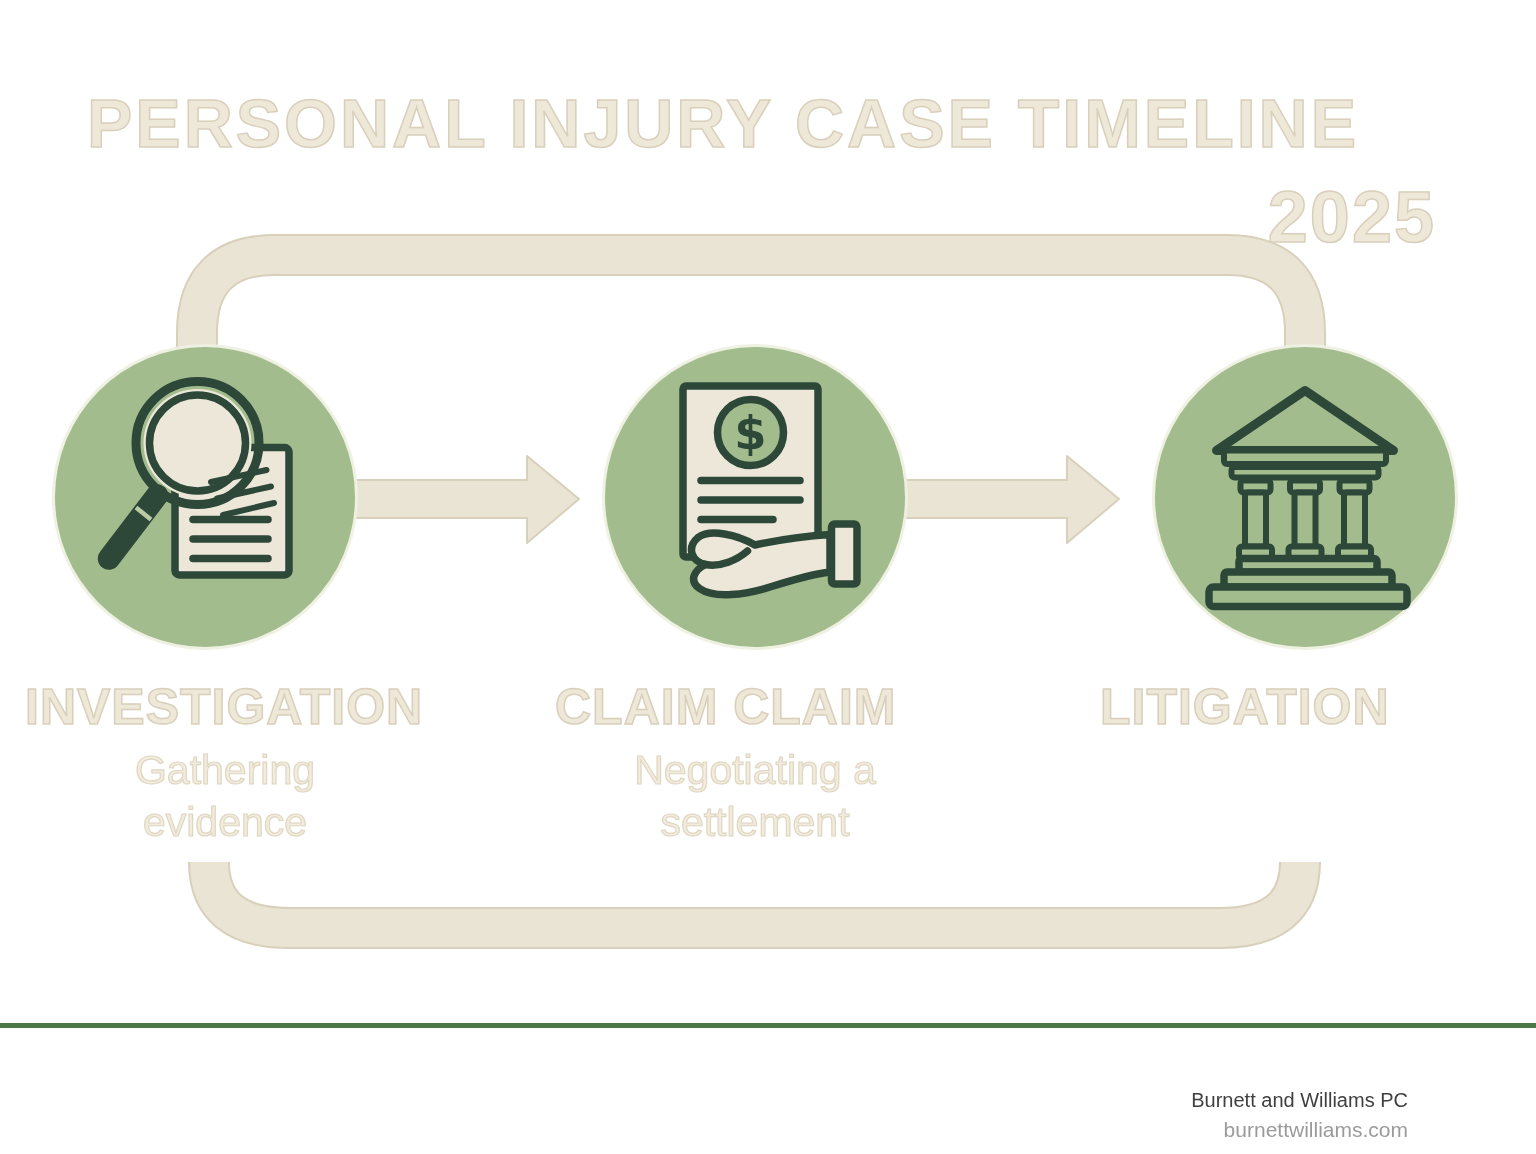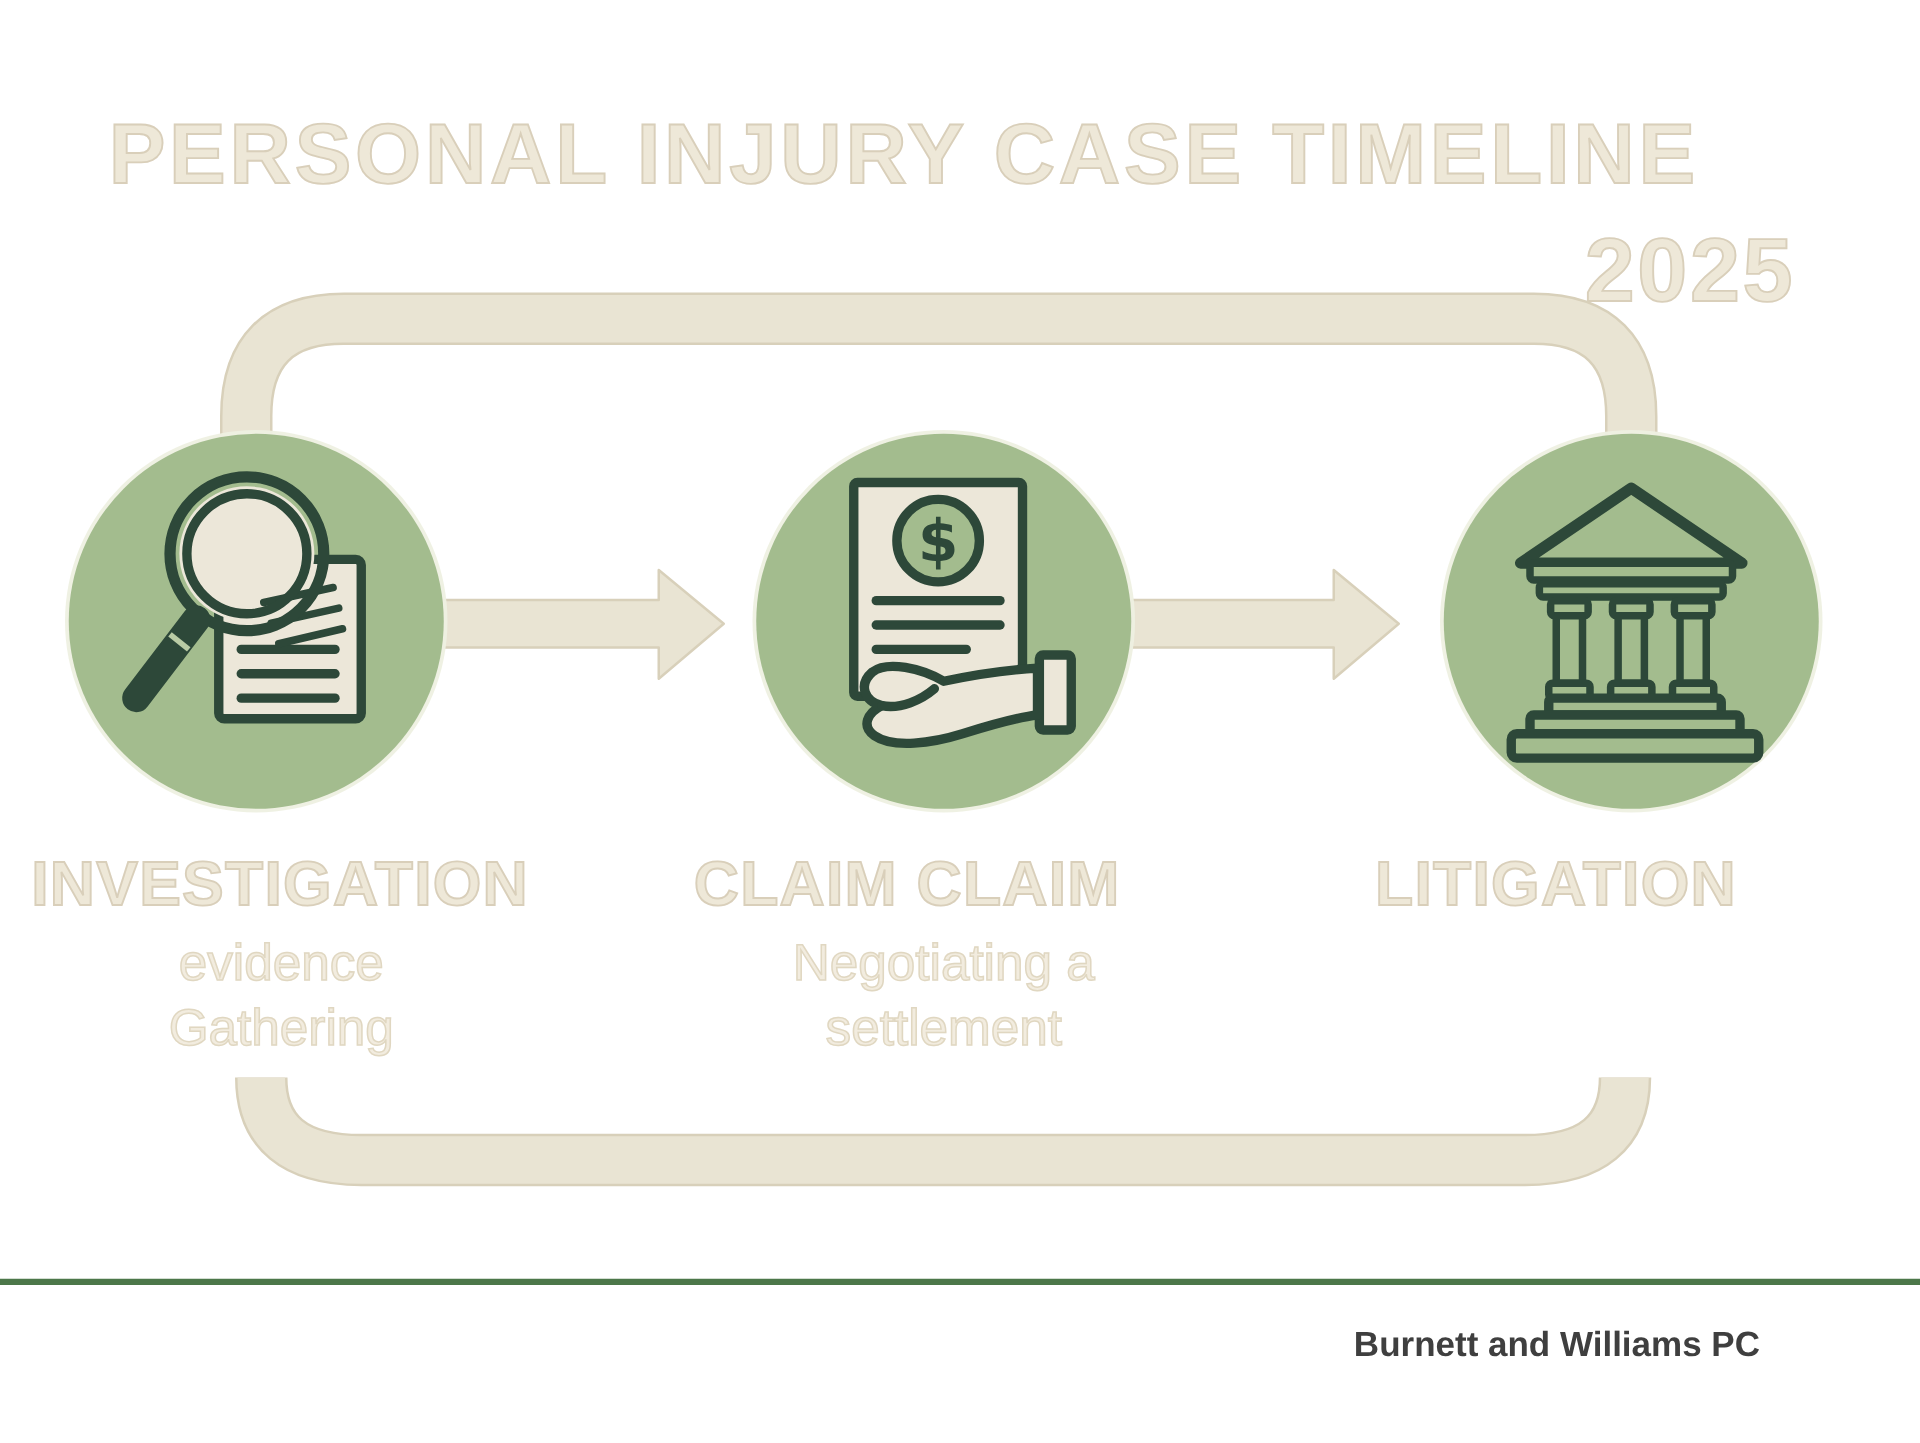--- a/index.html
+++ b/index.html
@@ -58,21 +58,21 @@
     position:absolute;top:744px;width:400px;text-align:center;
     font-size:41px;line-height:52px;font-weight:normal;
     color:#f2ecdf;-webkit-text-stroke:1.2px #e0d7c1;
   }
   .l1{left:25px;} .l2{left:555px;} .l3{left:1100px;}
   .desc-line{display:block;}
 
   .footer-divider{position:absolute;top:1023px;left:0;width:1536px;height:5px;
     background:var(--divider-green);}
   .footer-block{position:absolute;top:1060px;right:128px;text-align:right;}
-  .company-name{font-size:28px;font-weight:bold;color:var(--footer-name);line-height:32px;}
+  .company-name{font-size:20px;font-weight:normal;color:var(--footer-name);line-height:32px;margin-top:24px;}
   .company-website{font-size:21px;color:var(--footer-url);line-height:28px;}
 </style>
 </head>
 <body>
 
 <div class="canvas">
 
   <div class="page-title">PERSONAL INJURY CASE TIMELINE</div>
   <div class="year-label">2025</div>
 
@@ -143,30 +143,31 @@
         <rect class="ic-green" x="122" y="133" width="22" height="8" rx="2" stroke-width="4"></rect>
       </g>
       <rect class="ic-green" x="56" y="141" width="92" height="9" rx="2" stroke-width="5"></rect>
       <rect class="ic-green" x="46" y="150" width="112" height="10" rx="2" stroke-width="5"></rect>
       <rect class="ic-green" x="36" y="160" width="132" height="13" rx="3" stroke-width="5"></rect>
     </svg>
   </div>
 
   <div class="stage-label l1">INVESTIGATION</div>
   <div class="stage-desc l1">
+    <span class="desc-line">Gathering</span>
     <span class="desc-line">evidence</span>
-    <span class="desc-line">Gathering</span>
   </div>
 
   <div class="stage-label l2">CLAIM CLAIM</div>
   <div class="stage-desc l2">
     <span class="desc-line">Negotiating a</span>
     <span class="desc-line">settlement</span>
   </div>
 
   <div class="stage-label l3">LITIGATION</div>
 
   <div class="footer-divider"></div>
   <div class="footer-block">
     <div class="company-name">Burnett and Williams PC</div>
+    <div class="company-website">burnettwilliams.com</div>
   </div>
 
 </div>
 
 </body></html>

